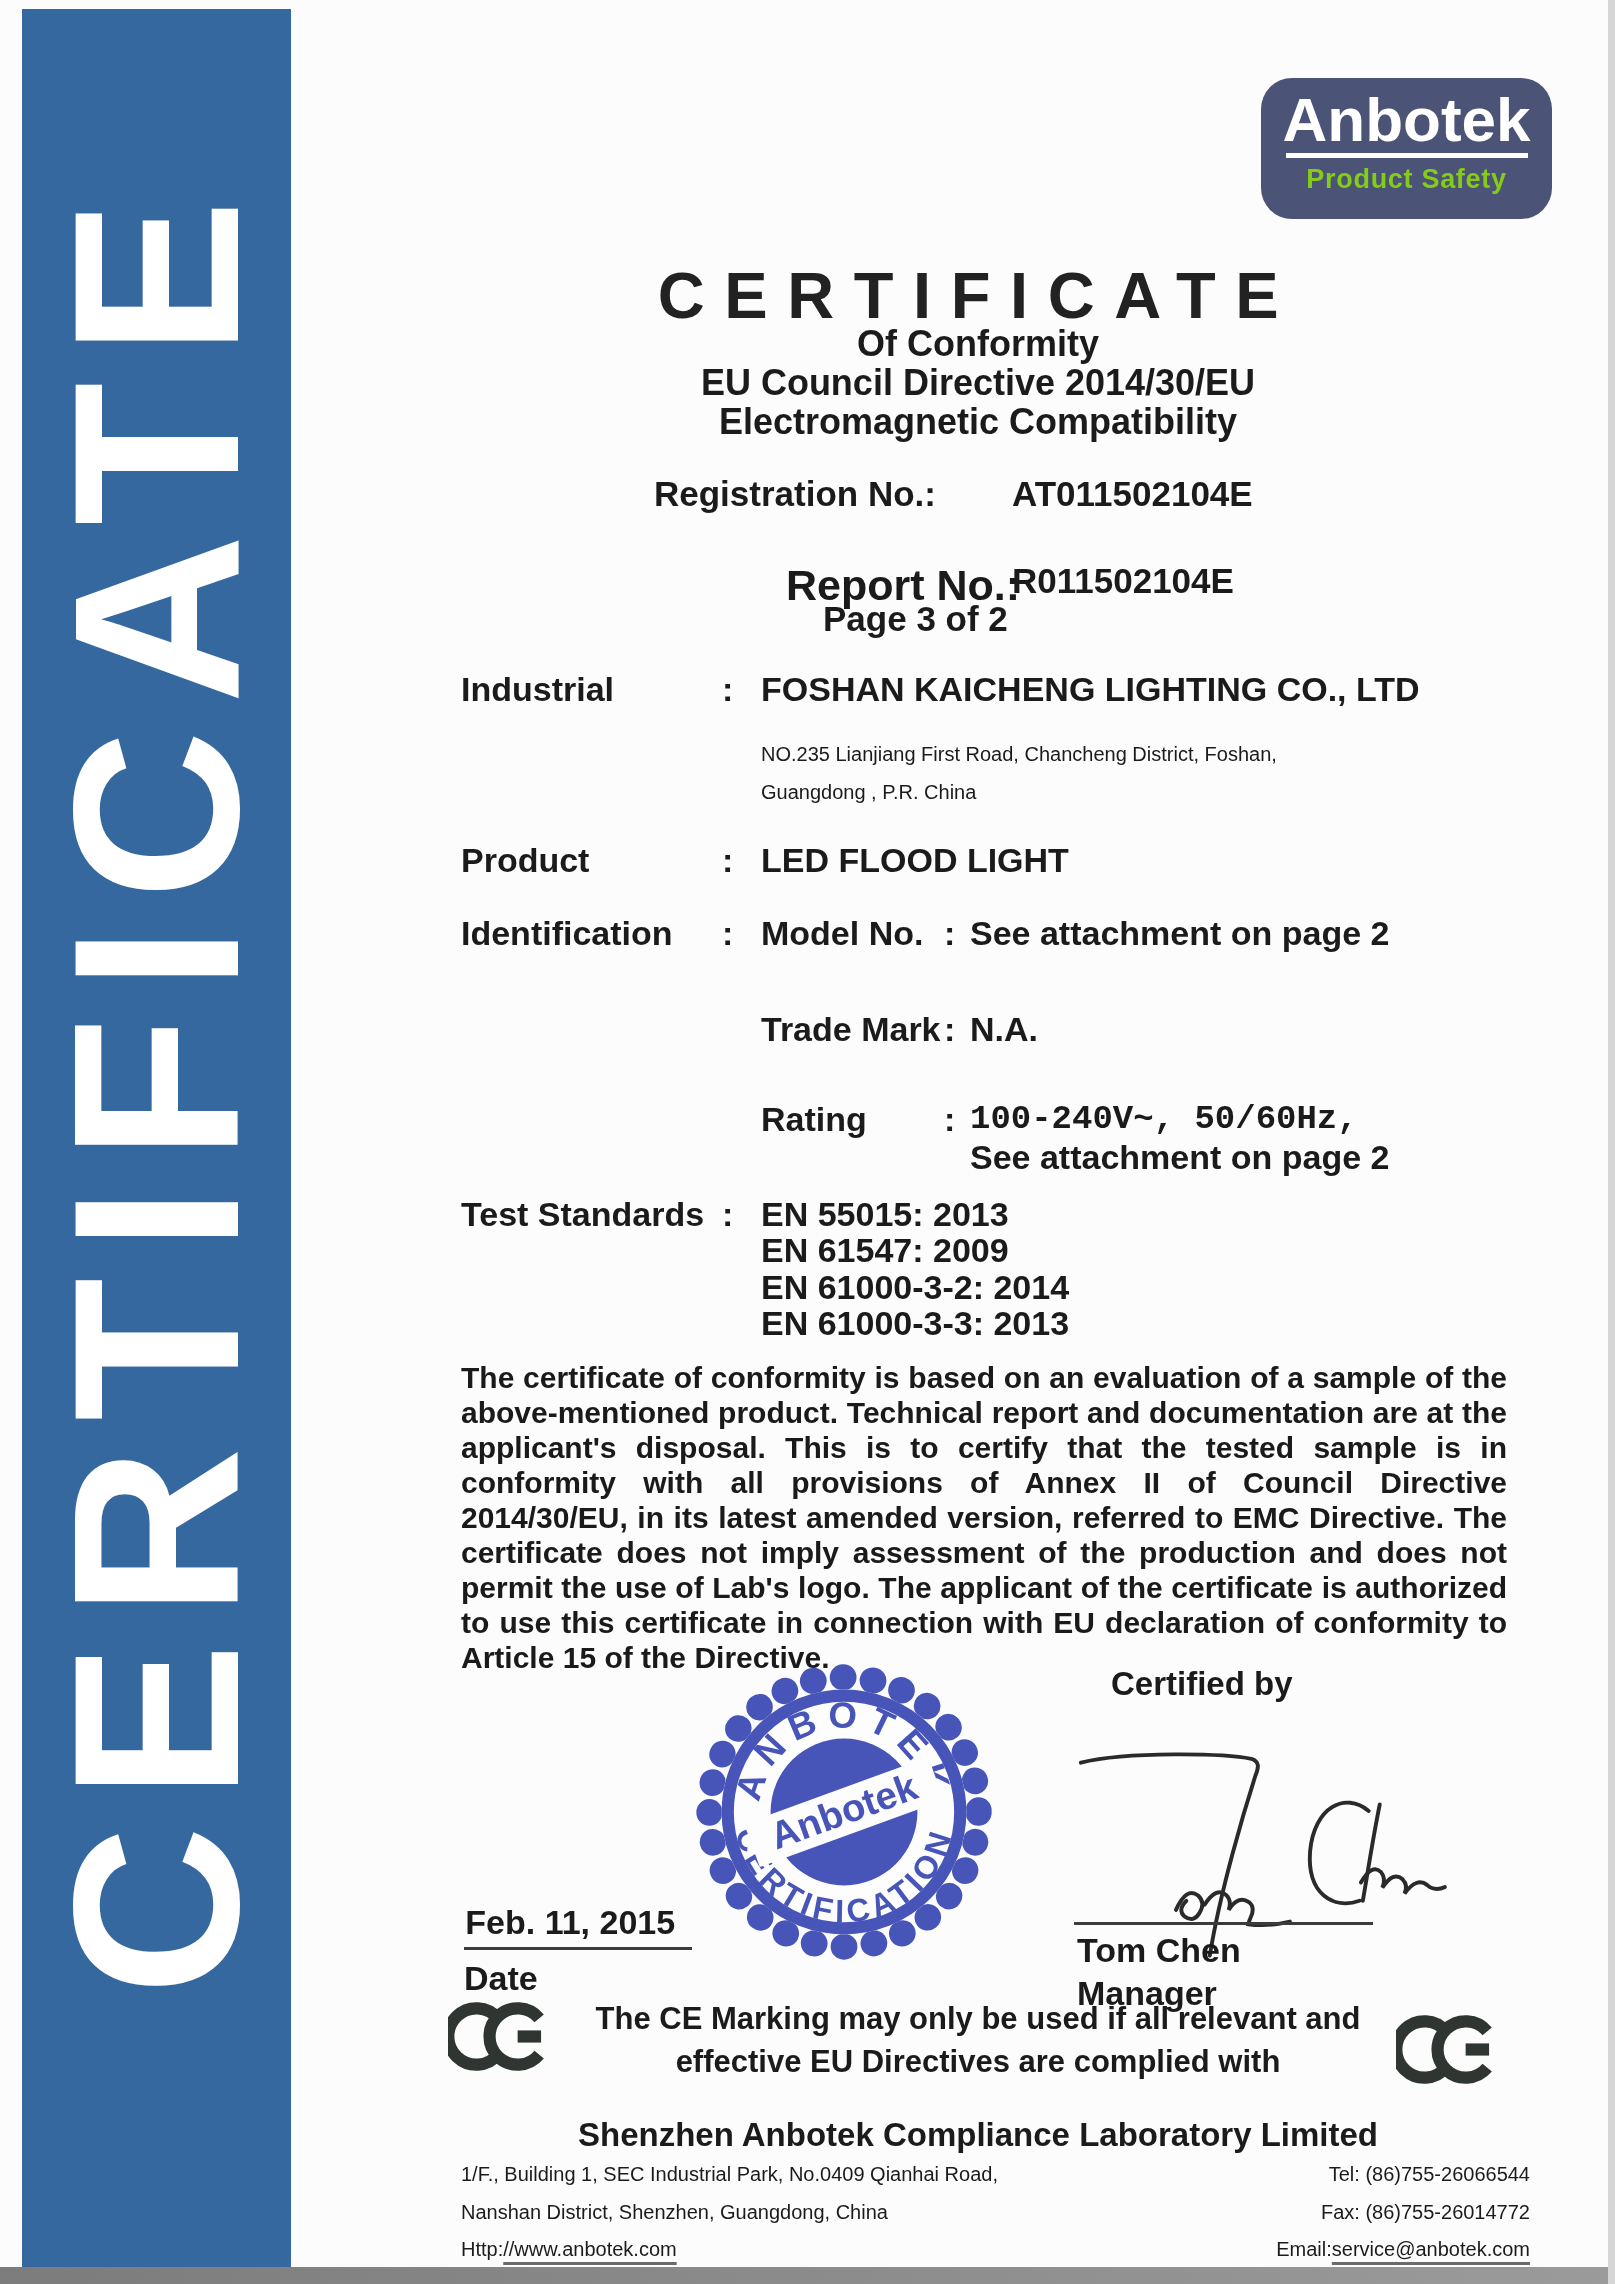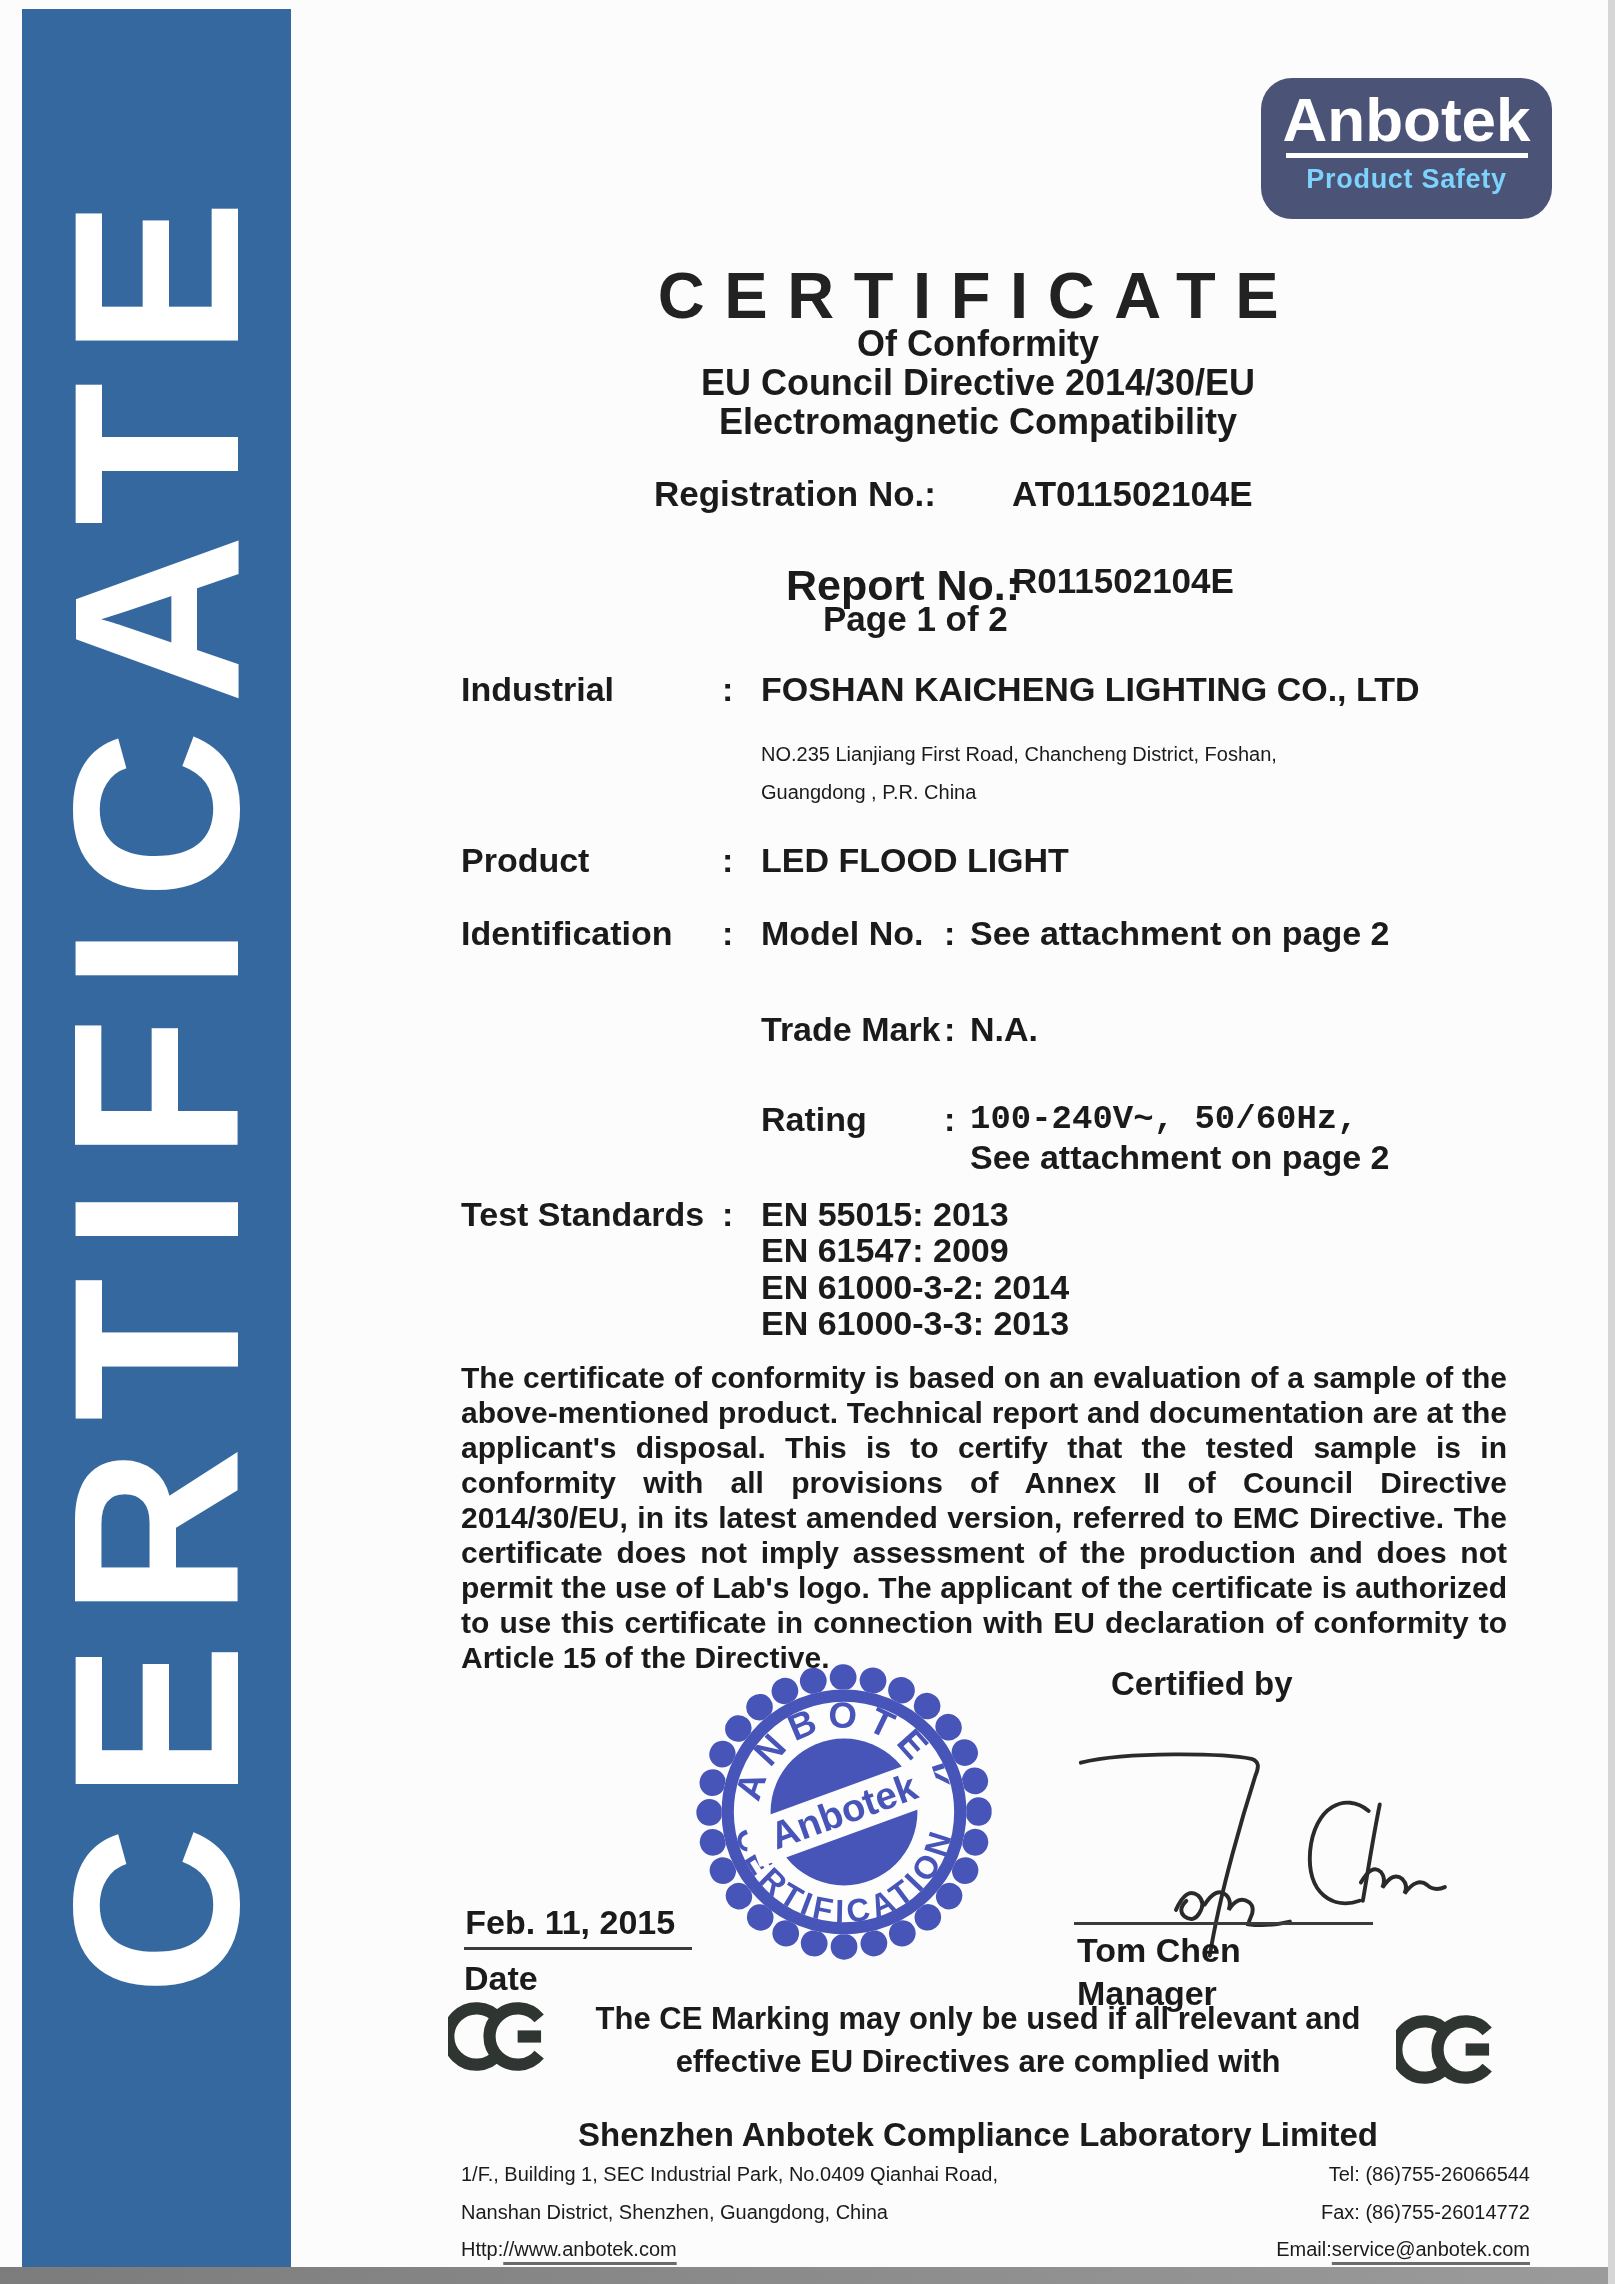--- a/index.html
+++ b/index.html
@@ -13,21 +13,21 @@
   [data-name=side-banner-text]{position:absolute;left:0;top:0;width:2266px;height:269px;line-height:269px;
         transform:translate(-999px,999px) rotate(-90deg);
         font-size:235px;font-weight:bold;color:#ffffff;letter-spacing:26px;
         padding-left:280px;box-sizing:border-box;white-space:nowrap;}
 
   
   [data-name=anbotek-logo]{position:absolute;left:1261px;top:78px;width:291px;height:141px;
         background:#4b5377;border-radius:31px;text-align:center;}
   [data-name=logo-brand]{margin-top:9px;font-size:62px;font-weight:bold;color:#fff;line-height:65px;}
   [data-name=logo-underline]{width:242px;height:4.6px;background:#fff;margin:1.3px auto 0;}
-  [data-name=logo-tagline]{margin-top:5.9px;font-size:27px;font-weight:bold;color:#7dd3fc;letter-spacing:0.7px;}
+  [data-name=logo-tagline]{margin-top:5.9px;font-size:27px;font-weight:bold;color:#84cc16;letter-spacing:0.7px;}
 
   
   .ccol{position:absolute;left:339px;width:1278px;text-align:center;white-space:nowrap;}
   [data-name=page-title]{top:258px;font-size:65px;font-weight:bold;letter-spacing:19.6px;color:#222;}
   [data-name=subtitle-conformity]{top:323px;font-size:36px;font-weight:bold;}
   [data-name=subtitle-directive]{top:362px;font-size:36px;font-weight:bold;}
   [data-name=subtitle-emc]{top:401px;font-size:36px;font-weight:bold;}
 
   [data-name=registration-label]{left:654px;top:474px;font-size:35px;}
   [data-name=registration-value]{left:1012px;top:474px;font-size:35px;}
@@ -112,21 +112,21 @@
 
   <div class="ccol" data-name="page-title">CERTIFICATE</div>
   <div class="ccol" data-name="subtitle-conformity">Of Conformity</div>
   <div class="ccol" data-name="subtitle-directive">EU Council Directive 2014/30/EU</div>
   <div class="ccol" data-name="subtitle-emc">Electromagnetic Compatibility</div>
 
   <div class="abs b" data-name="registration-label">Registration No.:</div>
   <div class="abs b" data-name="registration-value">AT011502104E</div>
   <div class="abs b" data-name="report-label">Report No.:</div>
   <div class="abs b" data-name="report-value">R011502104E</div>
-  <div class="abs b" data-name="page-indicator">Page 1 of 2</div>
+  <div class="abs b" data-name="page-indicator">Page 3 of 2</div>
 
   <div class="abs f52" data-name="applicant-label">Industrial</div>
   <div class="abs f52" data-name="applicant-colon">:</div>
   <div class="abs f52" data-name="applicant-value">FOSHAN KAICHENG LIGHTING CO., LTD</div>
   <div class="abs f47" data-name="applicant-address-1">NO.235 Lianjiang First Road, Chancheng District, Foshan,</div>
   <div class="abs f47" data-name="applicant-address-2">Guangdong , P.R. China</div>
 
   <div class="abs f52" data-name="product-label">Product</div>
   <div class="abs f52" data-name="product-colon">:</div>
   <div class="abs f52" data-name="product-value">LED FLOOD LIGHT</div>

